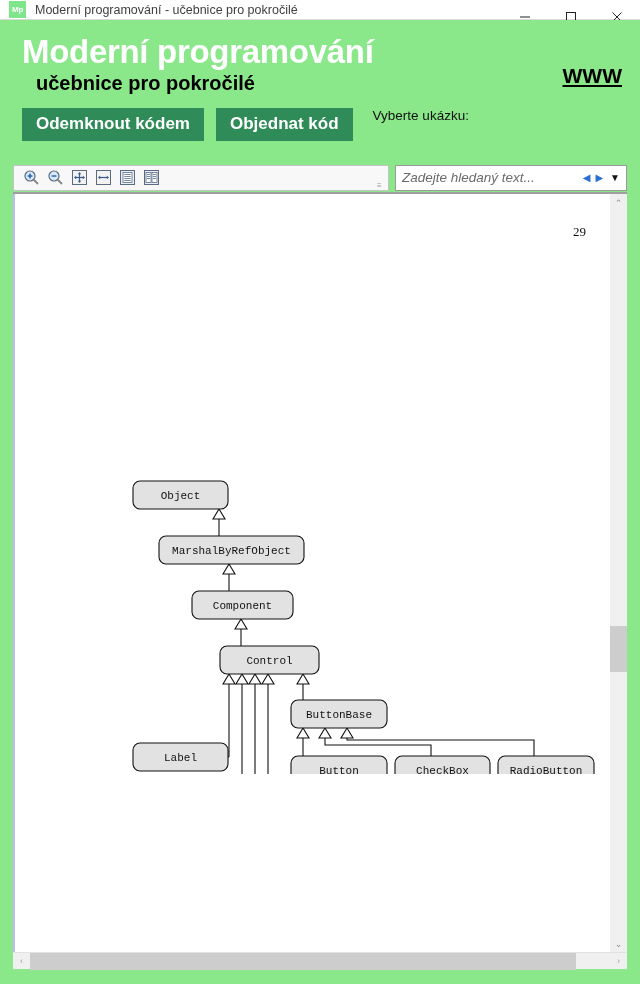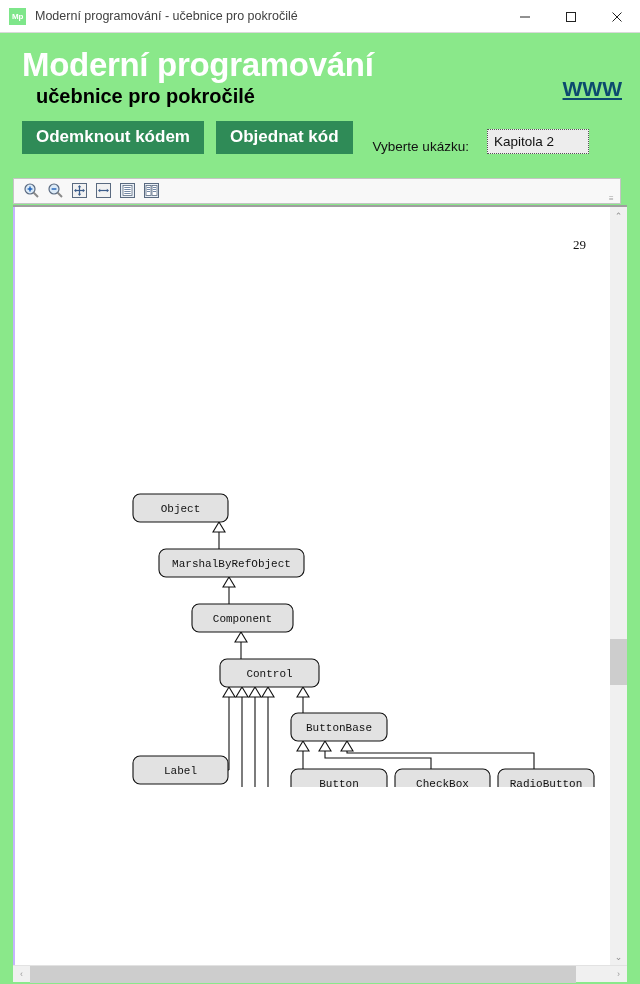--- a/index.html
+++ b/index.html
@@ -5,21 +5,21 @@
   * { box-sizing: border-box; margin: 0; padding: 0; }
   html, body {
     width: 640px; height: 984px;
     font-family: "Liberation Sans", sans-serif;
     background: #8ae88a;
     overflow: hidden;
   }
 
   
   .titlebar {
-    height: 33px; width: 640px;
+    height: 20px; width: 640px;
     background: #ffffff;
     border-bottom: 1px solid #d9d9d9;
     display: flex; align-items: center;
     position: relative;
   }
   .app-icon {
     width: 17px; height: 17px;
     background: #7ee68a;
     margin-left: 9px; margin-right: 9px;
     display: flex; align-items: center; justify-content: center;
@@ -49,25 +49,25 @@
     font-size: 33px; font-weight: bold; color: #ffffff;
     margin-left: 22px; line-height: 1.08;
     letter-spacing: -0.3px;
   }
   .brand-sub {
     font-size: 20px; font-weight: bold; color: #000000;
     margin-left: 36px; margin-top: 2px; line-height: 1.1;
   }
   .www-link {
     position: absolute; right: 18px; top: 44px;
-    font-size: 21px; font-weight: bold; color: #0c4a6e;
+    font-size: 21px; font-weight: bold; color: #000000;
     text-decoration: underline; letter-spacing: 0px;
   }
   .action-row {
-    display: flex; align-items: flex-end;
+    display: flex; align-items: flex-start;
     margin-left: 22px; margin-top: 14px;
   }
   .gbtn {
     background: #2f8b57; color: #ffffff;
     font-size: 17px; font-weight: bold;
     padding: 7px 14px 9px 14px;
     border: none; line-height: 1;
     margin-right: 12px;
     white-space: nowrap;
   }
@@ -217,21 +217,20 @@
 
 <div class="green-header">
   <div class="brand-title">Moderní programování</div>
   <div class="brand-sub">učebnice pro pokročilé</div>
   <a class="www-link" href="#">WWW</a>
 
   <div class="action-row">
     <button class="gbtn">Odemknout kódem</button>
     <button class="gbtn">Objednat kód</button>
     <span class="select-label">Vyberte ukázku:</span>
-    <div class="chapter-select">Kapitola 2</div>
   </div>
 </div>
 
 <div class="toolbar-row">
   <div class="tb-left">
     <div class="tb-btn">
       <svg width="17" height="17" viewBox="0 0 17 17">
         <circle cx="7" cy="7" r="5" fill="#dbeaf7" stroke="#5a6a80" stroke-width="1.2"></circle>
         <line x1="10.5" y1="10.5" x2="15" y2="15" stroke="#8a8a8a" stroke-width="2"></line>
         <line x1="4.6" y1="7" x2="9.4" y2="7" stroke="#1c5fb8" stroke-width="1.4"></line>
@@ -283,20 +282,26 @@
         <line x1="3.9" y1="7.5" x2="7.1" y2="7.5" stroke="#4f6a8f" stroke-width="0.8"></line>
         <line x1="3.9" y1="9.5" x2="7.1" y2="9.5" stroke="#4f6a8f" stroke-width="0.8"></line>
         <line x1="9.9" y1="5.5" x2="13.1" y2="5.5" stroke="#4f6a8f" stroke-width="0.8"></line>
         <line x1="9.9" y1="7.5" x2="13.1" y2="7.5" stroke="#4f6a8f" stroke-width="0.8"></line>
         <line x1="9.9" y1="9.5" x2="13.1" y2="9.5" stroke="#4f6a8f" stroke-width="0.8"></line>
       </svg>
     </div>
     <div class="tb-grip">≡</div>
   </div>
 
+  <div class="tb-search">
+    <div class="search-ph">Zadejte hledaný text...</div>
+    <span class="nav-tri">◀</span>
+    <span class="nav-tri">▶</span>
+    <span class="drop-tri">▼</span>
+  </div>
 </div>
 
 <div class="viewer">
   <div class="page-area">
 
     <div class="page-num">29</div>
 
     <div class="diagram">
       <svg width="600" height="580" viewBox="0 0 600 580">
         <g>

